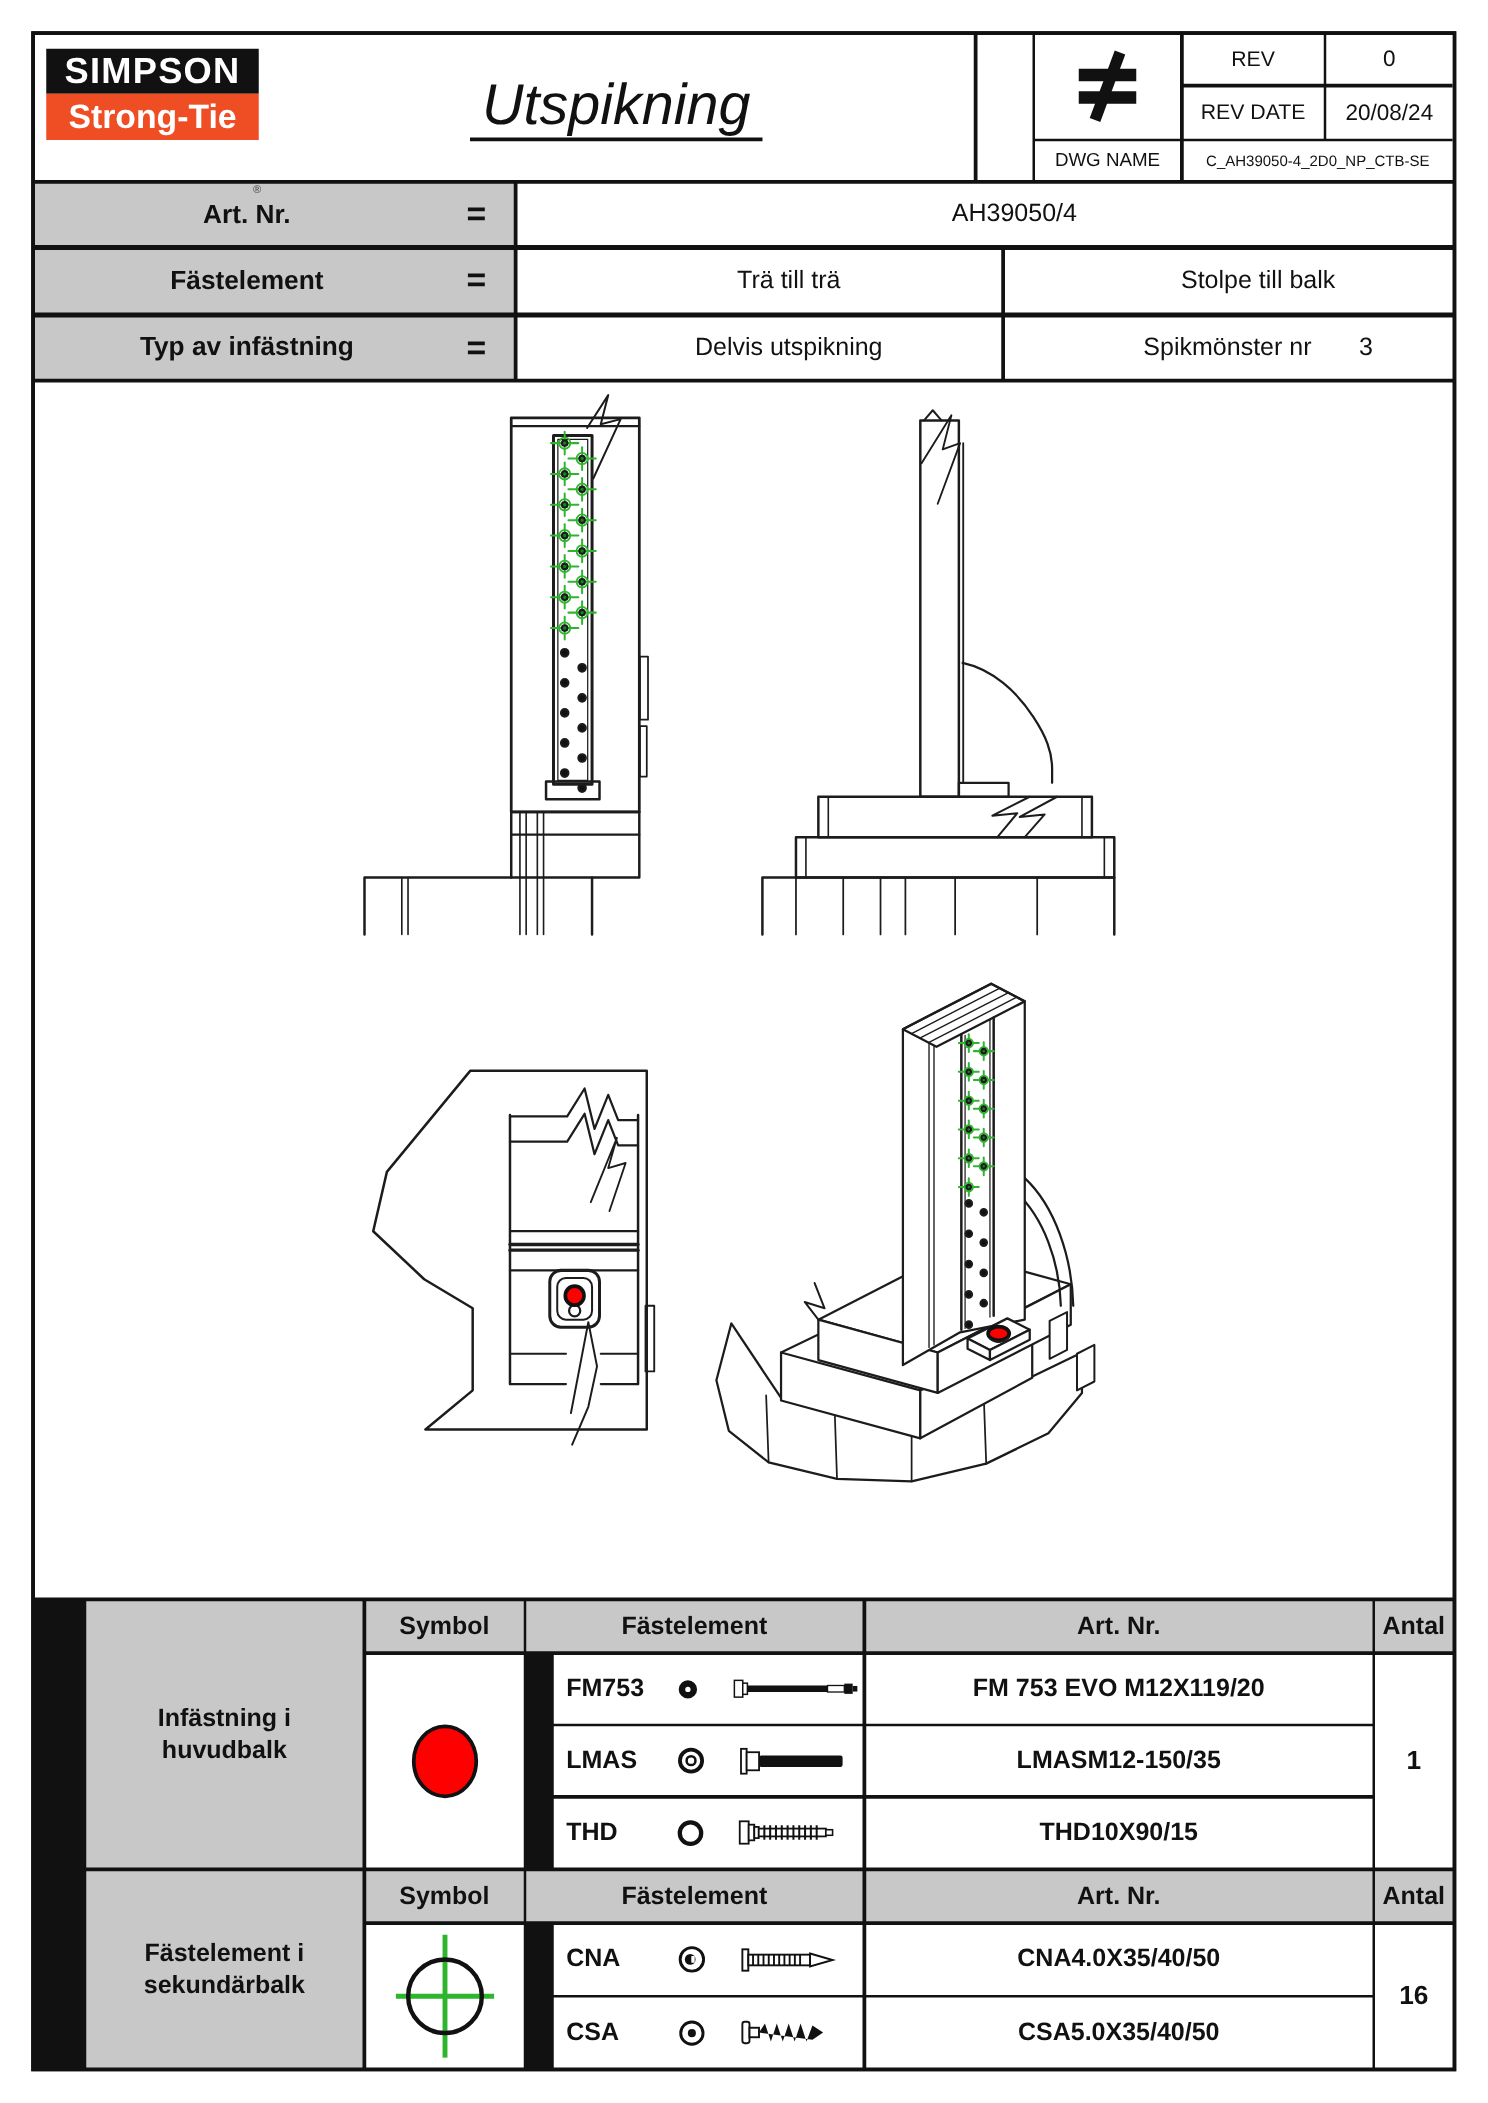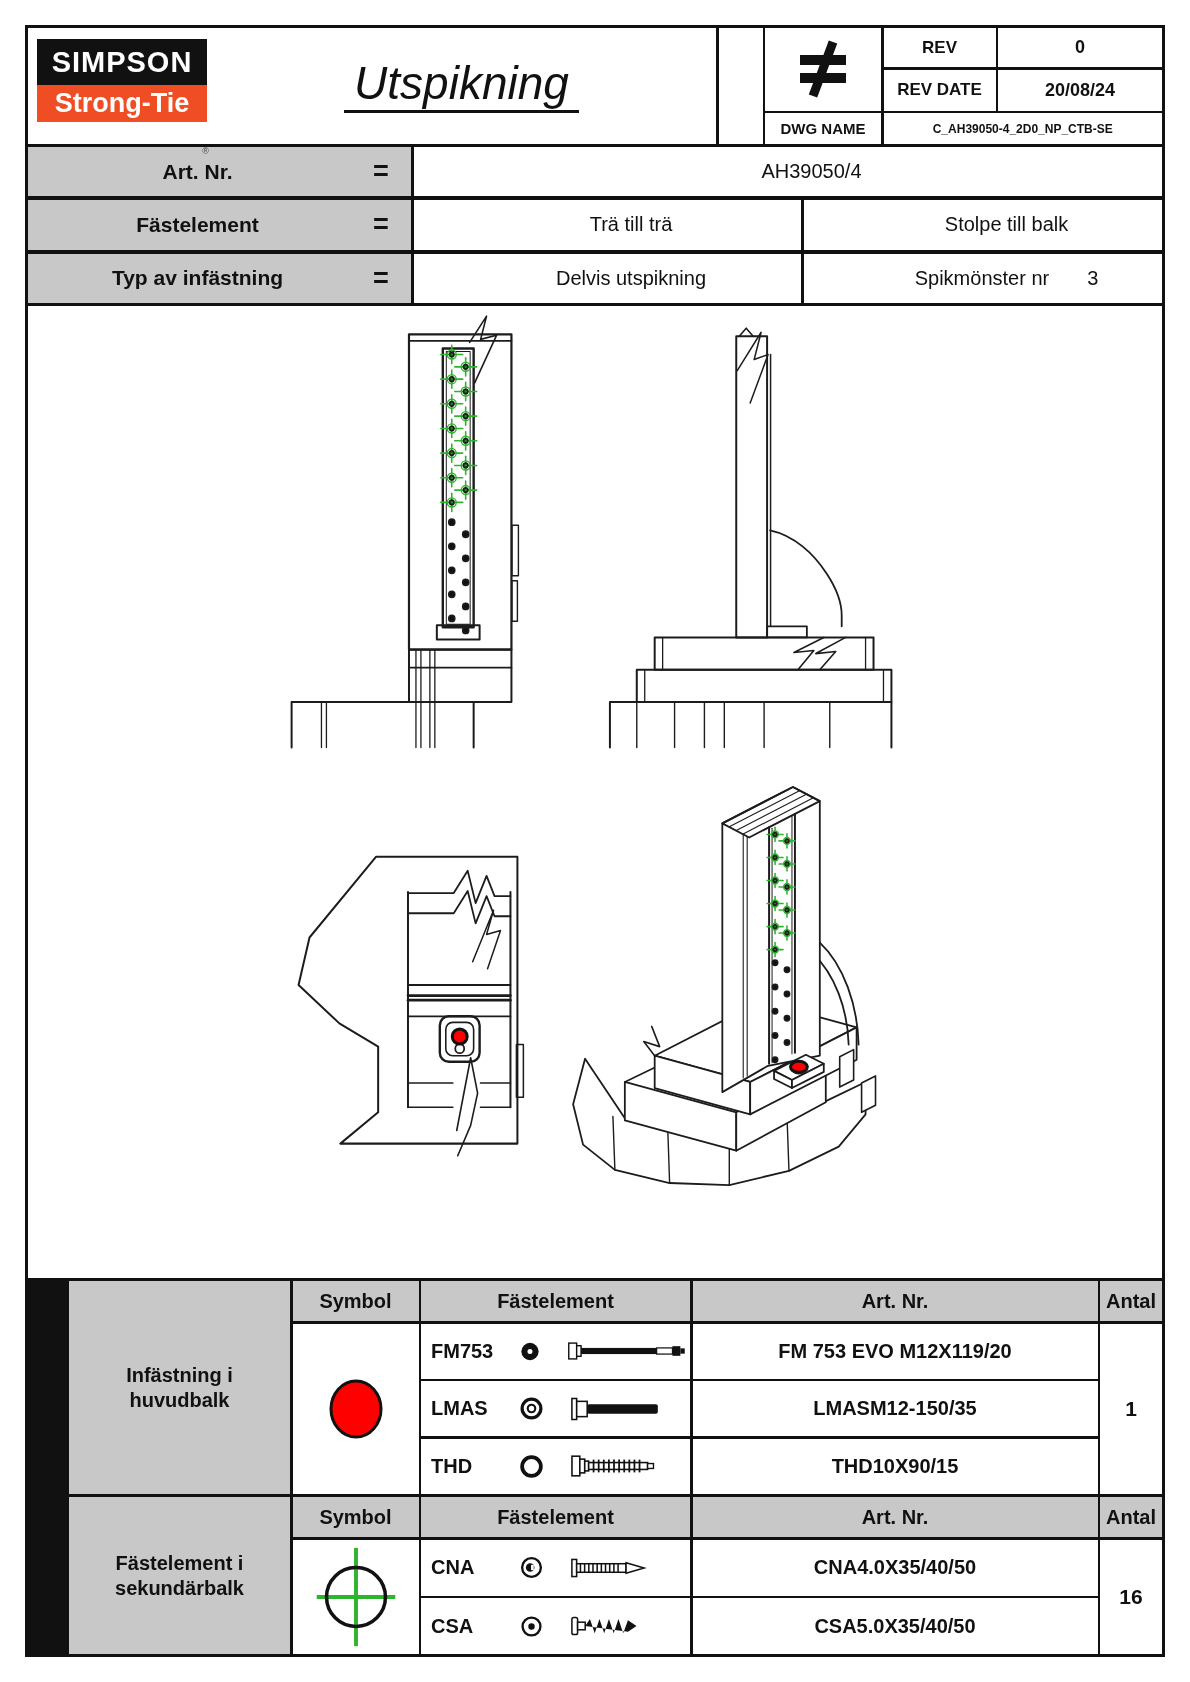--- a/index.html
+++ b/index.html
@@ -5,30 +5,30 @@
   html,body{margin:0;padding:0;background:#fff;width:1190px;height:1682px;
     font-family:"Liberation Sans",sans-serif;color:#111;}
   .sheet{position:absolute;inset:0;padding:25px;box-sizing:border-box;}
   .frame{width:100%;height:100%;box-sizing:border-box;border:3.5px solid #111;
     background:#111;display:flex;flex-direction:column;gap:3px;}
   .frame>section,.frame>header{background:#fff;}
 
   
   .titlebar{height:116px;flex:0 0 auto;display:flex;align-items:stretch;}
   .logo-wrap{margin:11px 0 0 9px;width:170px;flex:0 0 auto;position:relative;}
-  .logo-black{background:#111;color:#fff;height:46px;display:flex;align-items:center;
+  .logo-black{background:#111;color:#fff;height:36px;display:flex;align-items:center;
     justify-content:center;font-weight:800;font-size:29px;letter-spacing:1px;}
   .logo-orange{background:var(--orange,#ef4e24);color:#fff;height:37px;display:flex;
     align-items:center;justify-content:center;font-weight:700;font-size:27px;}
   .logo-reg{position:absolute;right:-2px;bottom:-12px;font-size:9px;color:#444;}
   .title-zone{flex:1;display:flex;align-items:center;justify-content:center;}
   .sheet-title{font-size:46px;border-bottom:3.5px solid #111;padding:0 10px 2px;line-height:1.05;font-style:italic;}
-  .revblock{width:446px;flex:0 0 auto;display:grid;
+  .revblock{width:383px;flex:0 0 auto;display:grid;
     grid-template-columns:44px 116px 112px 1fr;grid-template-rows:39px 41px 1fr;
-    background:#111;gap:2.5px;padding-left:2.5px;box-sizing:border-box;font-weight:bold;}
+    background:#111;gap:2.5px;padding-left:2.5px;box-sizing:border-box;}
   .rb{background:#fff;display:flex;align-items:center;justify-content:center;}
   .rb-empty{grid-column:1;grid-row:1/4;}
   .rb-neq{grid-column:2;grid-row:1/3;}
   .rb-lab{font-size:17px;}
   .rb-val{font-size:18px;}
   .rb-dwg-lab{font-size:15px;grid-column:2;grid-row:3;}
   .rb-dwg-val{font-size:12px;grid-column:3/5;grid-row:3;letter-spacing:0;}
 
   
   .info{height:156px;flex:0 0 auto;display:grid;grid-template-rows:repeat(3,1fr);
@@ -48,21 +48,21 @@
 
   
   .ftable{flex:0 0 auto;display:grid;background:#111 !important;gap:2.5px;
     grid-template-columns:262px 126px 269px 1fr 62px;}
   .ftable.ta{height:213px;grid-template-rows:40px 1fr 1fr 1fr;}
   .ftable.tb{height:157px;grid-template-rows:40px 1fr 1fr;}
   .fcell{background:#fff;display:flex;align-items:center;justify-content:center;}
   .fhead{background:var(--gray,#c8c8c8);font-weight:700;font-size:20px;}
   .fgroup{background:var(--gray,#c8c8c8);font-weight:700;font-size:20px;text-align:center;margin-left:41px;}
   .fgroup span{display:block;max-width:160px;line-height:1.25;}
-  .fname{justify-content:flex-start;padding-left:10px;gap:26px;}
+  .fname{justify-content:flex-start;padding-left:10px;gap:26px;margin-left:22px;}
   .fname .nm{font-weight:700;font-size:20px;min-width:62px;}
   .fart{font-weight:700;font-size:20px;}
   .fqty{font-weight:700;font-size:21px;}
   .sym-red{fill:var(--red,#fe0000);stroke:#111;stroke-width:3px;}
   .g-line{stroke:var(--green,#2eb52e);stroke-width:4px;}
 </style>
 </head>
 <body>
 
 <div class="sheet">

